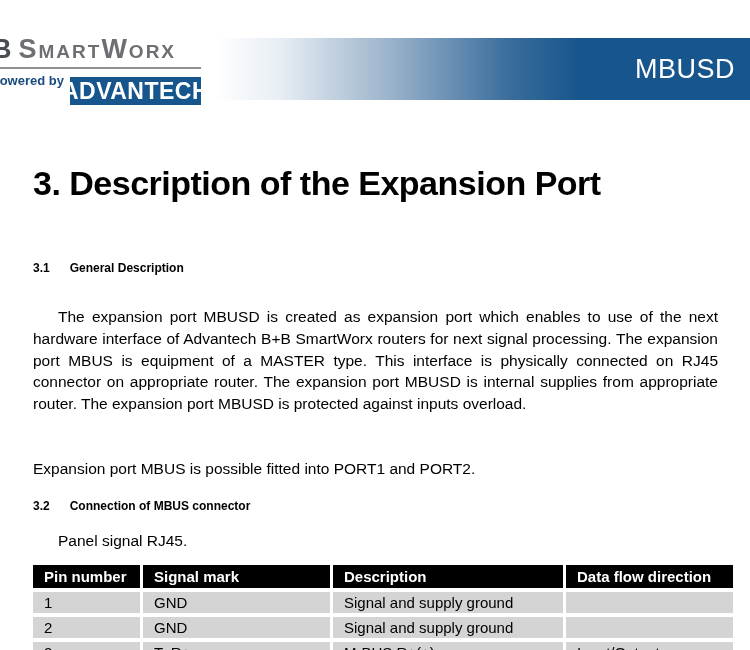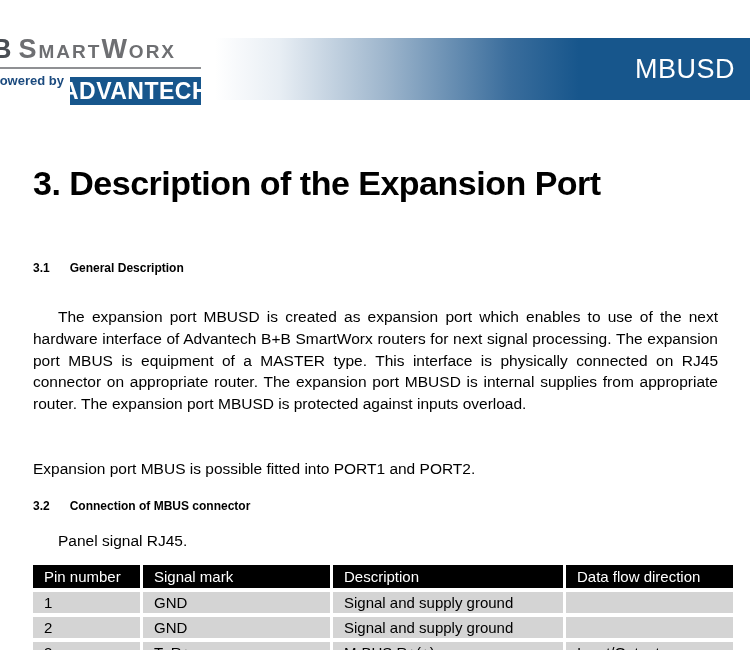--- a/index.html
+++ b/index.html
@@ -75,21 +75,21 @@
 
   
   .pin-table {
     position: absolute; left: 33px; top: 565px; width: 700px;
     display: grid;
     grid-template-columns: 107px 187px 230px 167px;
     column-gap: 3px; row-gap: 4px;
     font-size: 15px;
   }
   .pin-table .hcell {
-    background: #000000; color: #ffffff; font-weight: normal;
+    background: #000000; color: #ffffff; font-weight: bold;
     height: 23px; display: flex; align-items: center;
     padding-left: 11px;
   }
   .pin-table .cell {
     background: #d4d4d4; color: #000000;
     height: 21px; display: flex; align-items: center;
     padding-left: 11px;
   }
 </style>
 </head>

